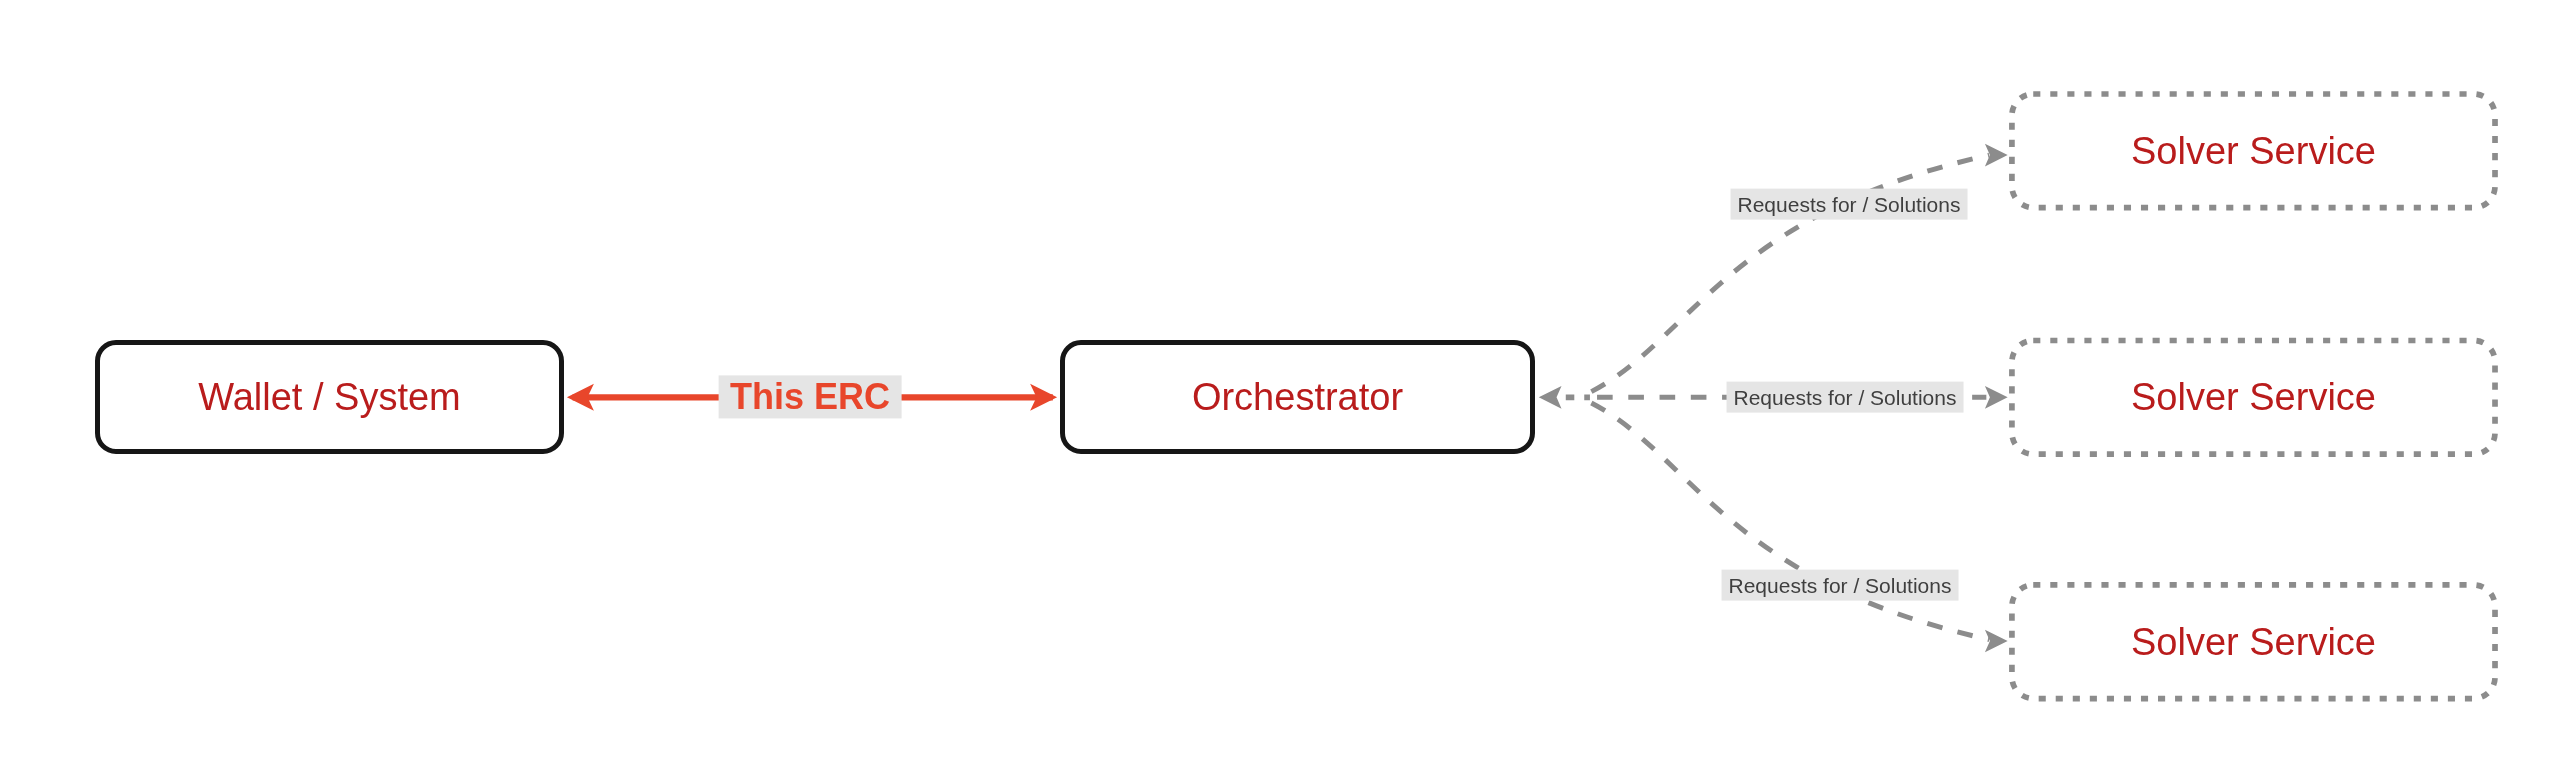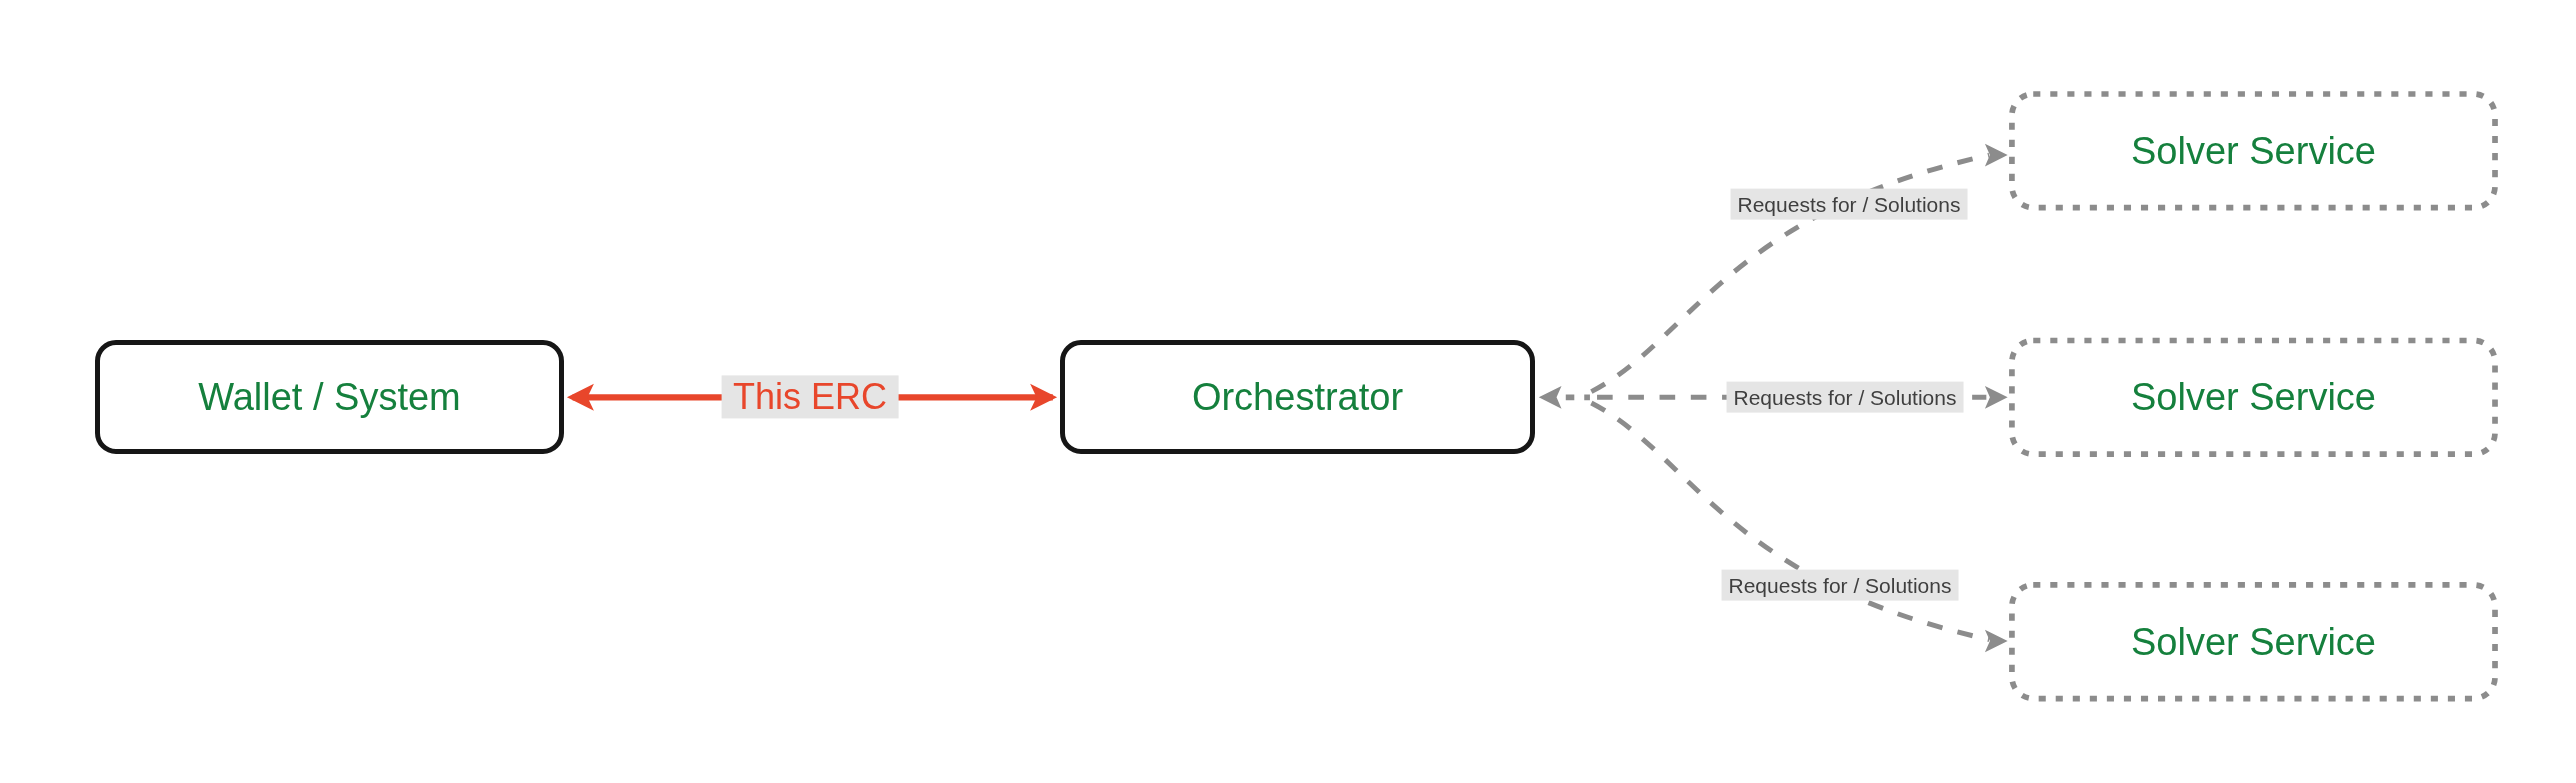--- a/index.html
+++ b/index.html
@@ -22,21 +22,21 @@
     width: 2576px;
     height: 784px;
   }
   .node {
     position: absolute;
     display: flex;
     align-items: center;
     justify-content: center;
     box-sizing: border-box;
     font-size: 38px;
-    color: #15803d;
+    color: #b91c1c;
     text-align: center;
     border-radius: 21px;
   }
   .node.solid {
     background: #ffffff;
     border: 5.7px solid #161616;
   }
   .node.dotted {
     background: transparent; 
     border: none;
@@ -99,21 +99,21 @@
   </div>
 
   <div class="node dotted" style="left:2012px; top:340px; width:483px; height:114px;">
     <span>Solver Service</span>
   </div>
 
   <div class="node dotted" style="left:2012px; top:585px; width:483px; height:114px;">
     <span>Solver Service</span>
   </div>
 
-  <div class="edge-label erc" style="left:810px; top:397px;">This ERC</div>
+  <div class="edge-label erc" style="left:810px; top:397px;font-weight:bold;">This ERC</div>
 
   <div class="edge-label req" style="left:1849px; top:204px;">Requests for / Solutions</div>
 
   <div class="edge-label req" style="left:1845px; top:397px;">Requests for / Solutions</div>
 
   <div class="edge-label req" style="left:1840px; top:585px;">Requests for / Solutions</div>
 
 </div>
 
 

